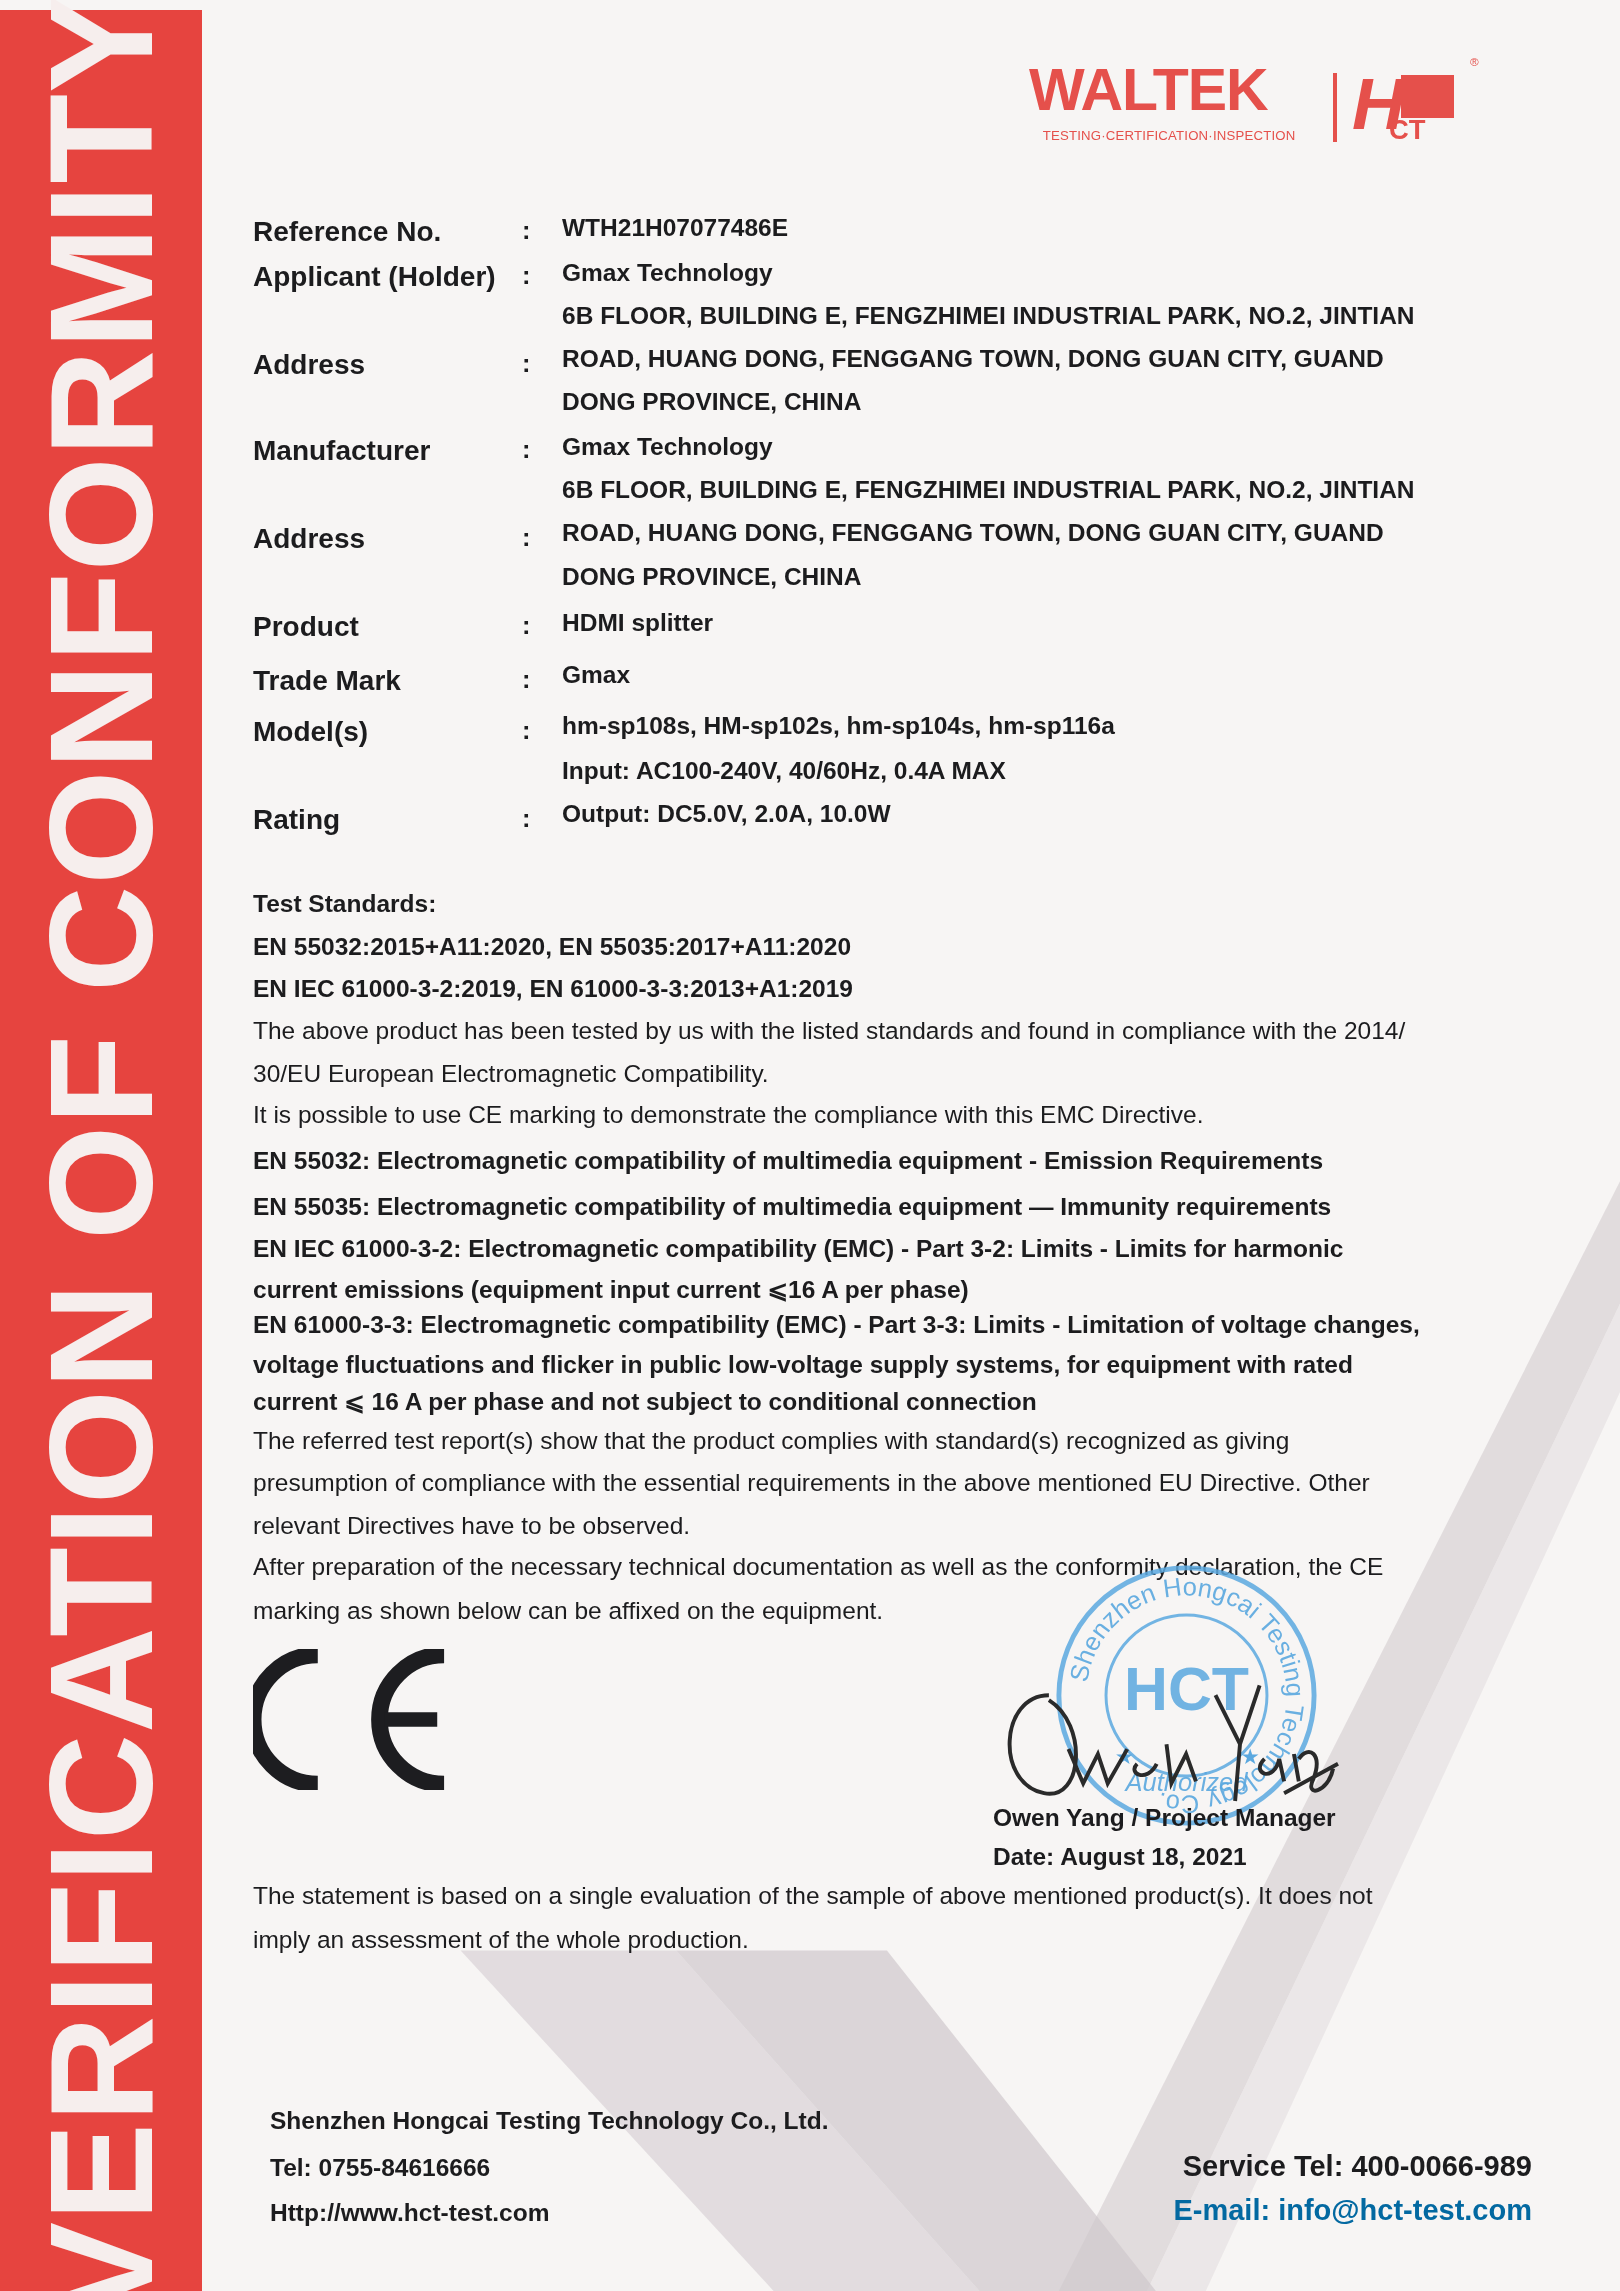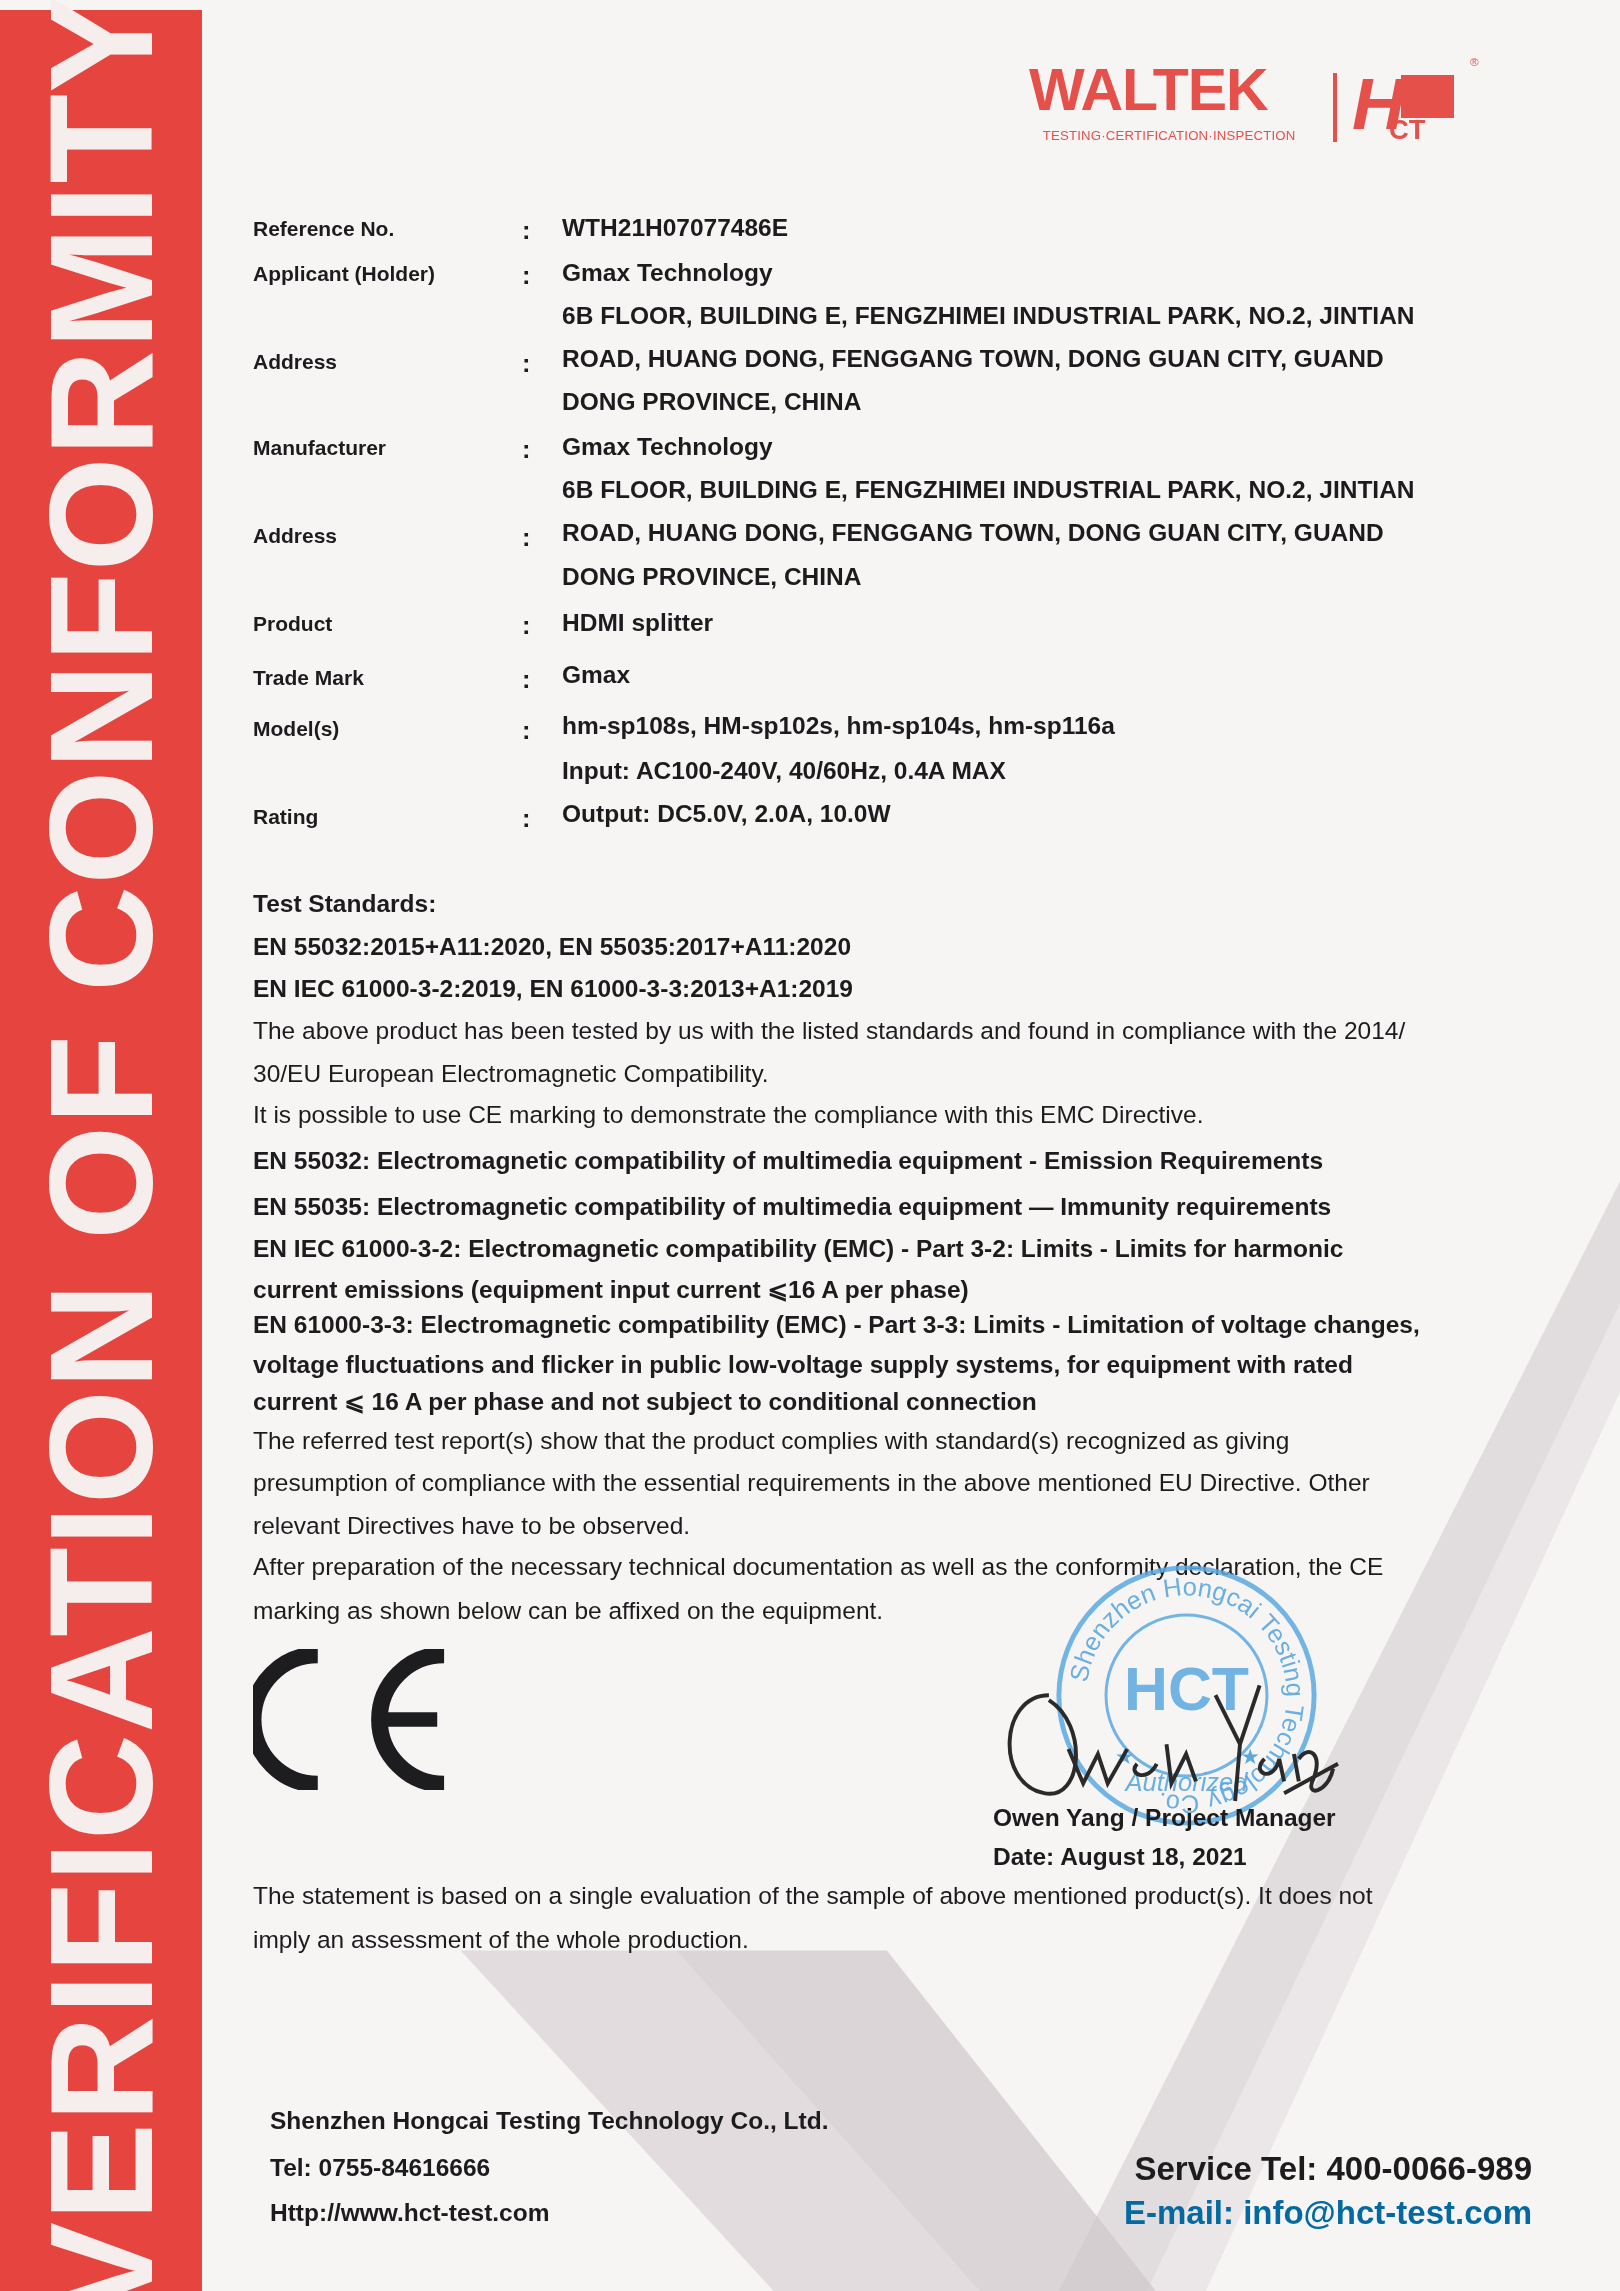--- a/index.html
+++ b/index.html
@@ -11,30 +11,30 @@
        font-size:147px;letter-spacing:1px;line-height:1;}
   .wm{position:absolute;left:0;top:0;width:1620px;height:2292px;pointer-events:none;}
   .logo{position:absolute;left:1029px;top:61px;width:461px;height:88px;}
   .logo .wal{position:absolute;left:0;top:0;font-weight:bold;font-size:59px;color:#e5504b;letter-spacing:-1px;line-height:1;text-align:center;}
   .logo .sub{position:absolute;left:13.7px;top:67px;font-size:13.2px;color:#e5504b;letter-spacing:0.2px;}
   .logo .bar{position:absolute;left:304px;top:11.8px;width:3.9px;height:69px;background:#e5504b;}
   .logo .hct{position:absolute;left:323px;top:5.9px;font-weight:bold;font-style:italic;font-size:73px;color:#e5504b;line-height:1;}
   .logo .box{position:absolute;left:372px;top:13.7px;width:53px;height:43px;background:#e5504b;}
   .logo .ct{position:absolute;left:360px;top:55px;font-weight:bold;font-size:27.4px;color:#e5504b;line-height:1;}
   .logo .reg{position:absolute;left:441px;top:-5.9px;font-size:11.8px;color:#e5504b;}
-  .field{position:absolute;left:253px;font-size:21px;font-weight:bold;line-height:1;}
+  .field{position:absolute;left:253px;font-size:28px;font-weight:bold;line-height:1;}
   .colon{position:absolute;left:522px;font-size:25.5px;font-weight:bold;line-height:1;}
   .val{position:absolute;left:562px;font-size:24.5px;font-weight:bold;line-height:1;white-space:nowrap;}
   .line{position:absolute;left:253px;font-size:24.5px;line-height:1;white-space:nowrap;}
   .b{font-weight:bold;}
   .ce{position:absolute;left:253px;top:1649px;width:202px;height:141px;}
   .stamp{position:absolute;left:1054px;top:1563px;width:265px;height:265px;}
   .sig{position:absolute;left:990px;top:1656px;width:353px;height:147px;}
   .footer-l{position:absolute;left:253px;font-size:24.5px;font-weight:bold;line-height:1;white-space:nowrap;margin-left:17px;}
-  .footer-r{position:absolute;right:88px;font-size:33px;font-weight:bold;line-height:1;white-space:nowrap;text-align:right;}
+  .footer-r{position:absolute;right:88px;font-size:29px;font-weight:bold;line-height:1;white-space:nowrap;text-align:right;}
 </style>
 </head>
 <body>
 
 <svg class="wm" viewBox="0 0 1653 2338">
   <polygon points="1653,1205 1653,1330 1170,2338 1080,2338" fill="#d9d3d6" opacity="0.75"></polygon>
   <polygon points="1653,1330 1653,1420 1230,2338 1170,2338" fill="#e3dee0" opacity="0.6"></polygon>
   <polygon points="470,1990 690,1990 1000,2338 790,2338" fill="#dcd6d9" opacity="0.8"></polygon>
   <polygon points="690,1990 905,1990 1180,2338 1000,2338" fill="#cfc8cc" opacity="0.7"></polygon>
 </svg>

